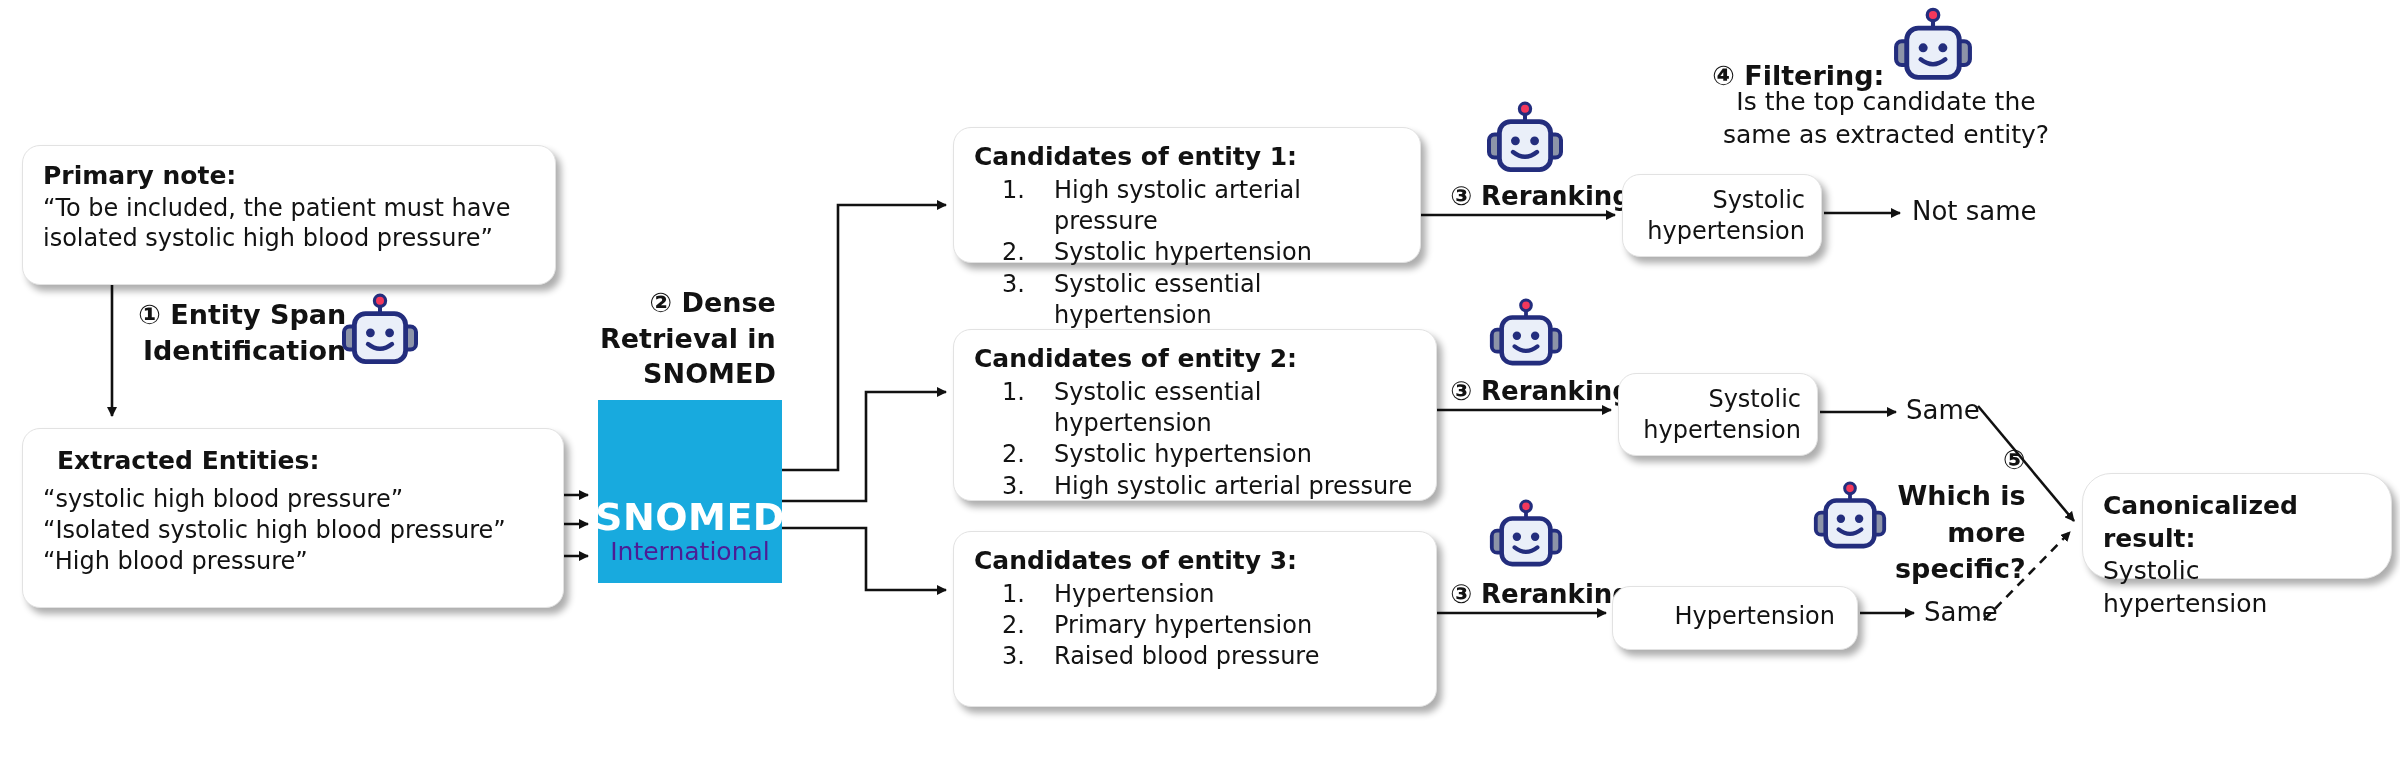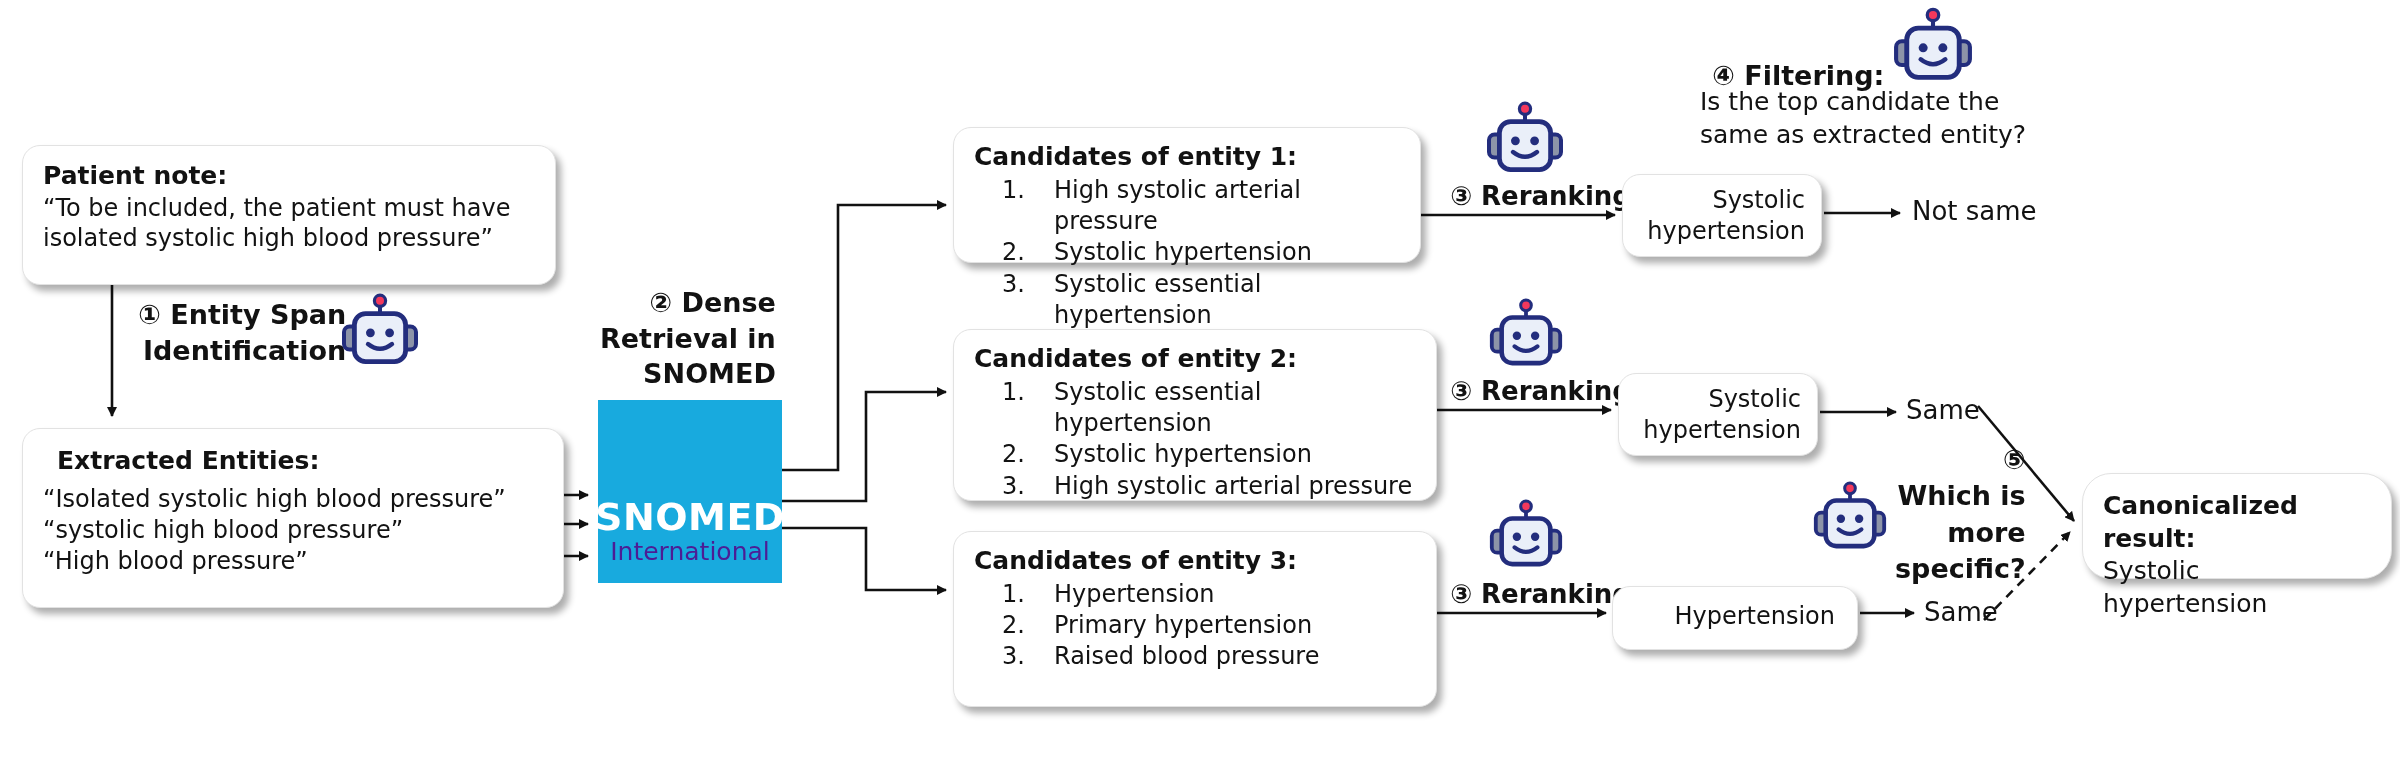--- a/index.html
+++ b/index.html
@@ -23,21 +23,21 @@
   .listrow .num{width:52px;text-align:left;padding-left:28px;flex:0 0 auto;box-sizing:content-box;}
   .cand-title{font-size:25px;font-weight:700;margin-bottom:4px;}
   .snomed{
     background:#18aade;color:#ffffff;display:flex;flex-direction:column;
     justify-content:flex-end;align-items:center;padding-bottom:16px;
   }
   .snomed .brand{font-size:38px;font-weight:700;letter-spacing:0.5px;line-height:1;}
   .snomed .sub{font-size:25px;color:#4c1d95;line-height:1.15;margin-top:2px;}
   .overlay{position:absolute;left:0;top:0;pointer-events:none;}
   .robot{display:block;}
-  .center{text-align:left;}
+  .center{text-align:center;}
 </style>
 </head>
 <body>
 
 <div class="canvas">
 
   <svg class="overlay" width="2400" height="784" viewBox="0 0 2400 784">
     <defs>
       <marker id="ah" markerWidth="11" markerHeight="10" refX="9" refY="5" orient="auto" markerUnits="userSpaceOnUse">
         <path d="M0,0 L10,5 L0,10 Z" fill="#111111"></path>
@@ -70,34 +70,34 @@
 
     <line x1="1824" y1="213" x2="1900" y2="213" stroke="#111" stroke-width="2.6" marker-end="url(#ah)"></line>
     <line x1="1820" y1="412" x2="1896" y2="412" stroke="#111" stroke-width="2.6" marker-end="url(#ah)"></line>
     <line x1="1860" y1="613" x2="1914" y2="613" stroke="#111" stroke-width="2.6" marker-end="url(#ah)"></line>
 
     <line x1="1978" y1="406" x2="2074" y2="521" stroke="#111" stroke-width="2.6" marker-end="url(#ah)"></line>
     <line x1="1984" y1="620" x2="2070" y2="532" stroke="#111" stroke-width="2.6" stroke-dasharray="9 7" marker-end="url(#ah)"></line>
   </svg>
 
   <div class="abs card" style="left:22px;top:145px;width:534px;height:140px;">
-    <div class="t25 bold">Patient note:</div>
+    <div class="t25 bold">Primary note:</div>
     <div class="t24">“To be included, the patient must have isolated systolic high blood pressure”</div>
   </div>
 
   <div class="abs t27 bold pre" style="left:138px;top:297px;">① Entity Span
 Identification</div>
   <svg class="abs robot" style="left:340px;top:292px;" width="80" height="80">
       <use href="#robot"></use>
     </svg>
 
   <div class="abs card" style="left:22px;top:428px;width:542px;height:180px;padding:16px 20px;">
     <div class="t25 bold" style="padding-left:14px;margin-bottom:6px;">Extracted Entities:</div>
+    <div class="t24" style="line-height:31px;">“systolic high blood pressure”</div>
     <div class="t24" style="line-height:31px;">“Isolated systolic high blood pressure”</div>
-    <div class="t24" style="line-height:31px;">“systolic high blood pressure”</div>
     <div class="t24" style="line-height:31px;">“High blood pressure”</div>
   </div>
 
   <div class="abs t27 bold pre" style="left:600px;top:285px;">② Dense
 Retrieval in
 SNOMED</div>
   <div class="abs snomed" style="left:598px;top:400px;width:184px;height:183px;">
     <div class="brand">SNOMED</div>
     <div class="sub">International</div>
   </div>

